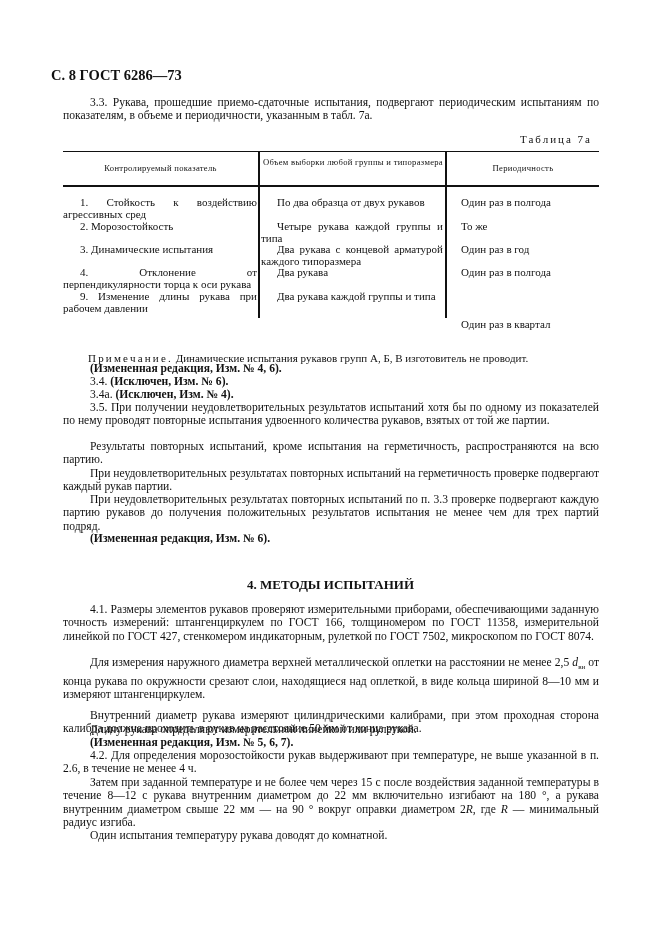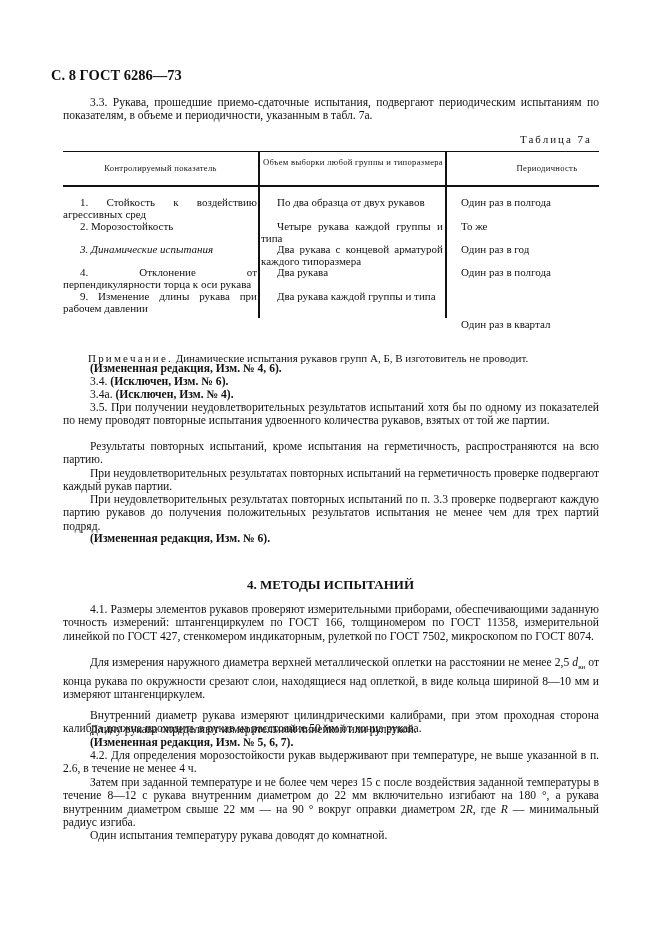--- a/index.html
+++ b/index.html
@@ -38,39 +38,39 @@
 <div class="tbl-label">Таблица 7а</div>
 
 <div class="tbl">
   <div class="rule-top"></div>
   <div class="rule-head"></div>
   <div class="vline" style="left:195px;"></div>
   <div class="vline" style="left:382px;"></div>
 
   <div class="h" style="left:0;width:195px;top:12px;">Контролируемый показатель</div>
   <div class="h" style="left:200px;width:180px;">Объем выборки любой группы и типоразмера</div>
-  <div class="h" style="left:384px;width:152px;top:12px;padding-left:24px;">Периодичность</div>
+  <div class="h" style="left:384px;width:152px;top:12px;">Периодичность</div>
 
   <div class="c c1" style="top:46px;">
       <div class="t">1. Стойкость к воздействию агрессивных сред</div>
     </div>
   <div class="c c2" style="top:46px;">
       <div class="t">По два образца от двух рукавов</div>
     </div>
   <div class="c c3" style="top:46px;">Один раз в полгода</div>
 
   <div class="c c1" style="top:70px;">
       <div class="t">2. Морозостойкость</div>
     </div>
   <div class="c c2" style="top:70px;">
       <div class="t">Четыре рукава каждой группы и типа</div>
     </div>
   <div class="c c3" style="top:70px;">То же</div>
 
-  <div class="c c1" style="top:93px;font-style:italic;">
+  <div class="c c1" style="top:93px;">
       <div class="t">3. Динамические испытания</div>
     </div>
   <div class="c c2" style="top:93px;">
       <div class="t">Два рукава с концевой арматурой каждого типоразмера</div>
     </div>
   <div class="c c3" style="top:93px;">Один раз в год</div>
 
   <div class="c c1" style="top:116px;">
       <div class="t">4. Отклонение от перпендикулярности торца к оси рукава</div>
     </div>

